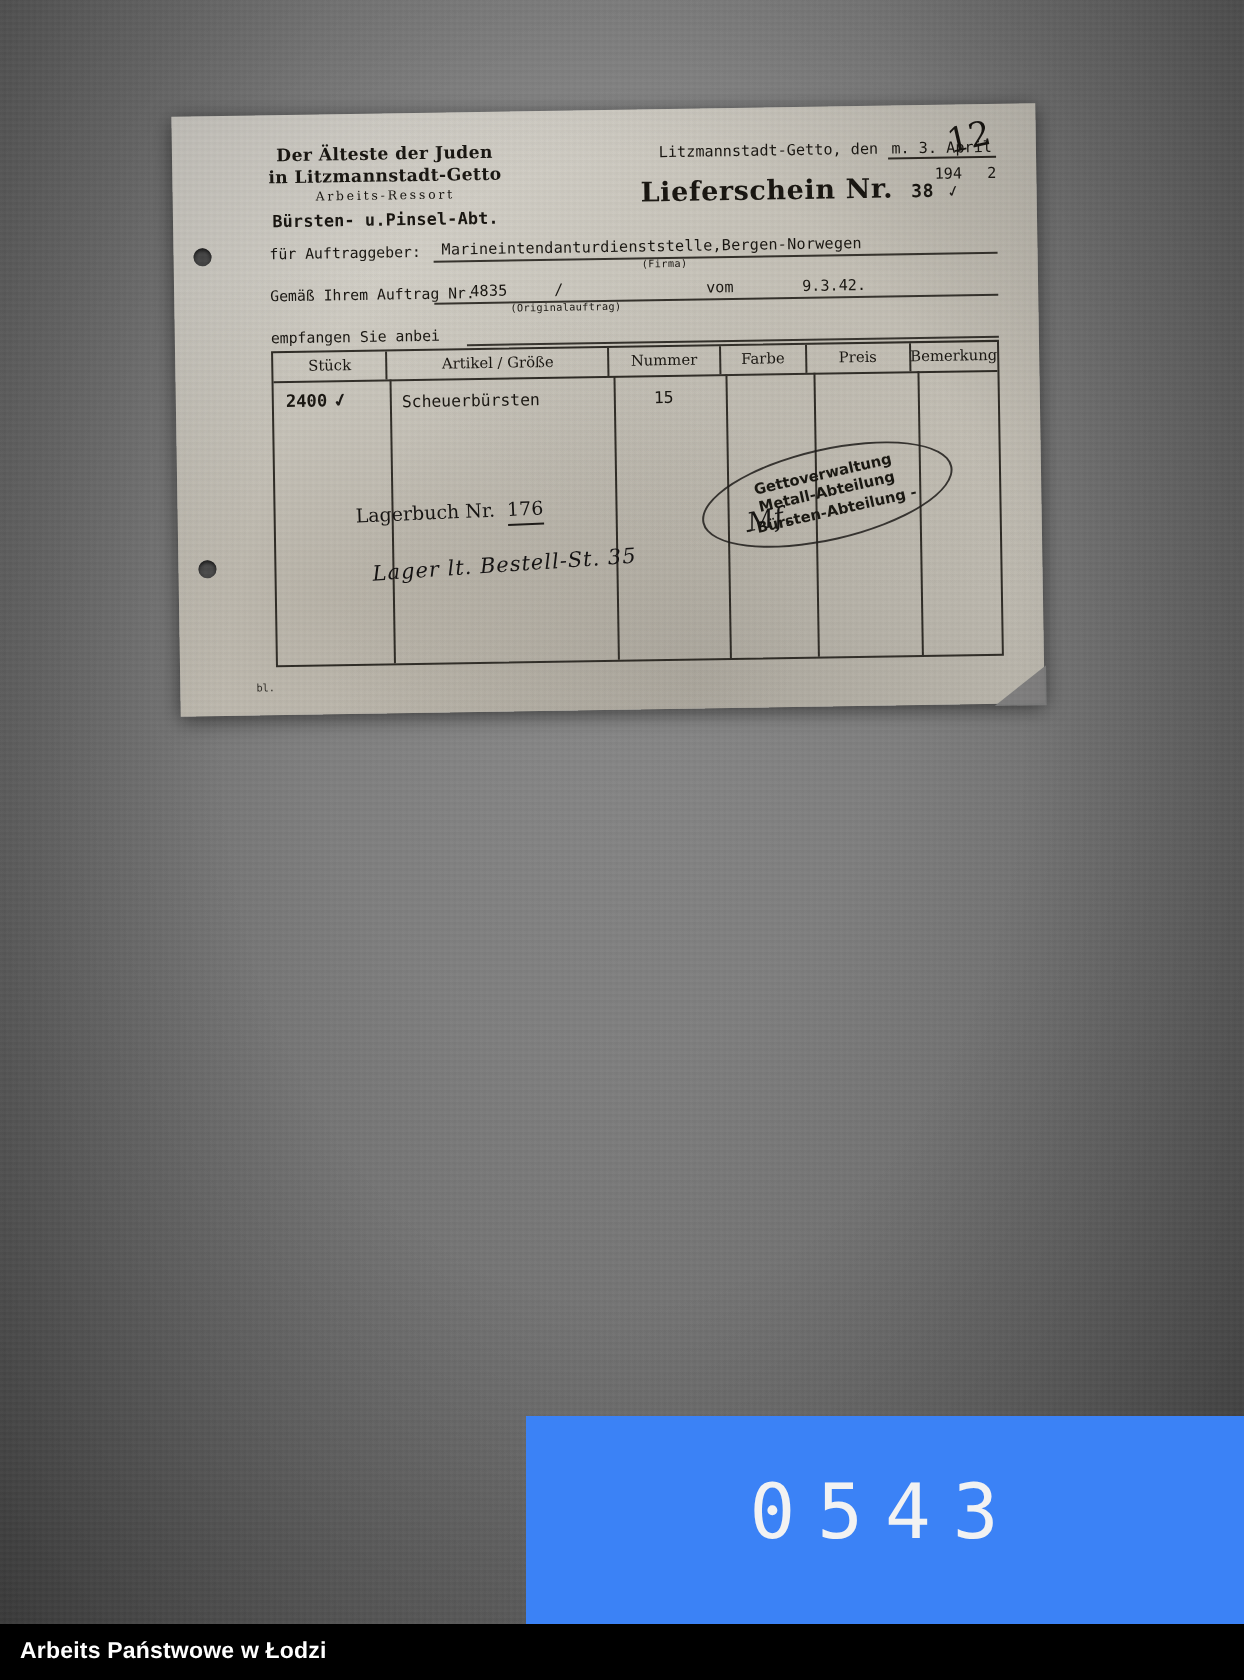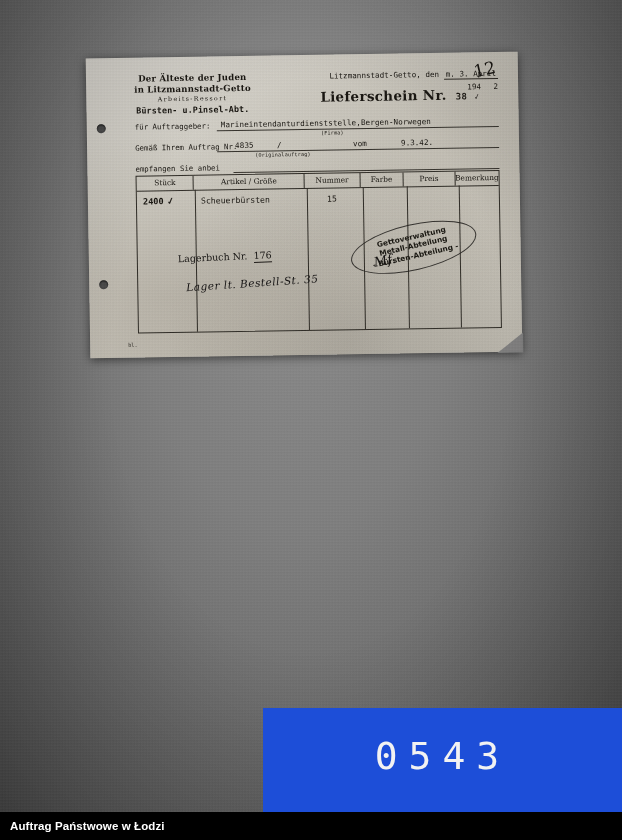--- a/index.html
+++ b/index.html
@@ -287,21 +287,21 @@
     color: #2d2a24;
   }
 
   
   .numstrip {
     position:absolute;
     left: 263px;
     top: 708px;
     width: 359px;
     height: 104px;
-    background: #1d4ed8;
+    background: #3b82f6;
   }
   .numstrip .digits {
     position:absolute;
     left: 0; right: 0; top: 26px;
     text-align: center;
     font-family: "DejaVu Sans Mono", monospace;
     font-size: 38px;
     letter-spacing: 11px;
     color: #f2f2f2;
     font-weight: 400;
@@ -435,14 +435,14 @@
   </div>
 
   <div class="vignette"></div>
 </div>
 
 <div class="numstrip">
   <div class="digits">0543</div>
 </div>
 
 <div class="credit">
-  <span>Auftrag Państwowe w Łodzi</span>
+  <span>Arbeits Państwowe w Łodzi</span>
 </div>
 
 </body></html>

